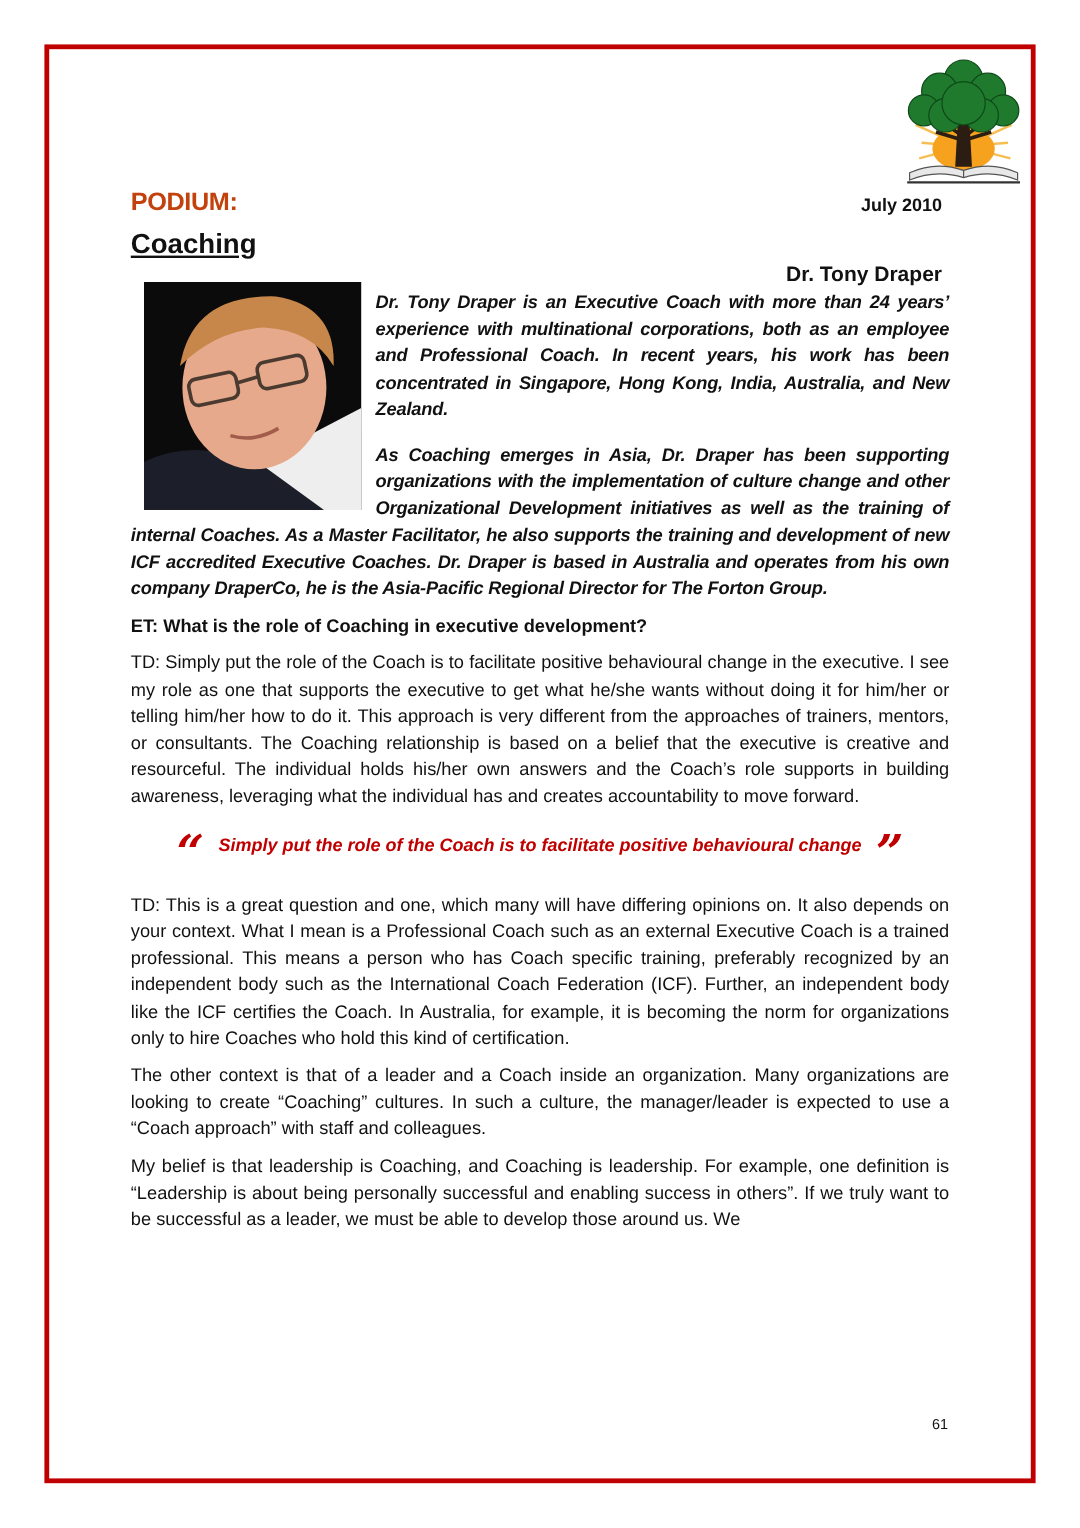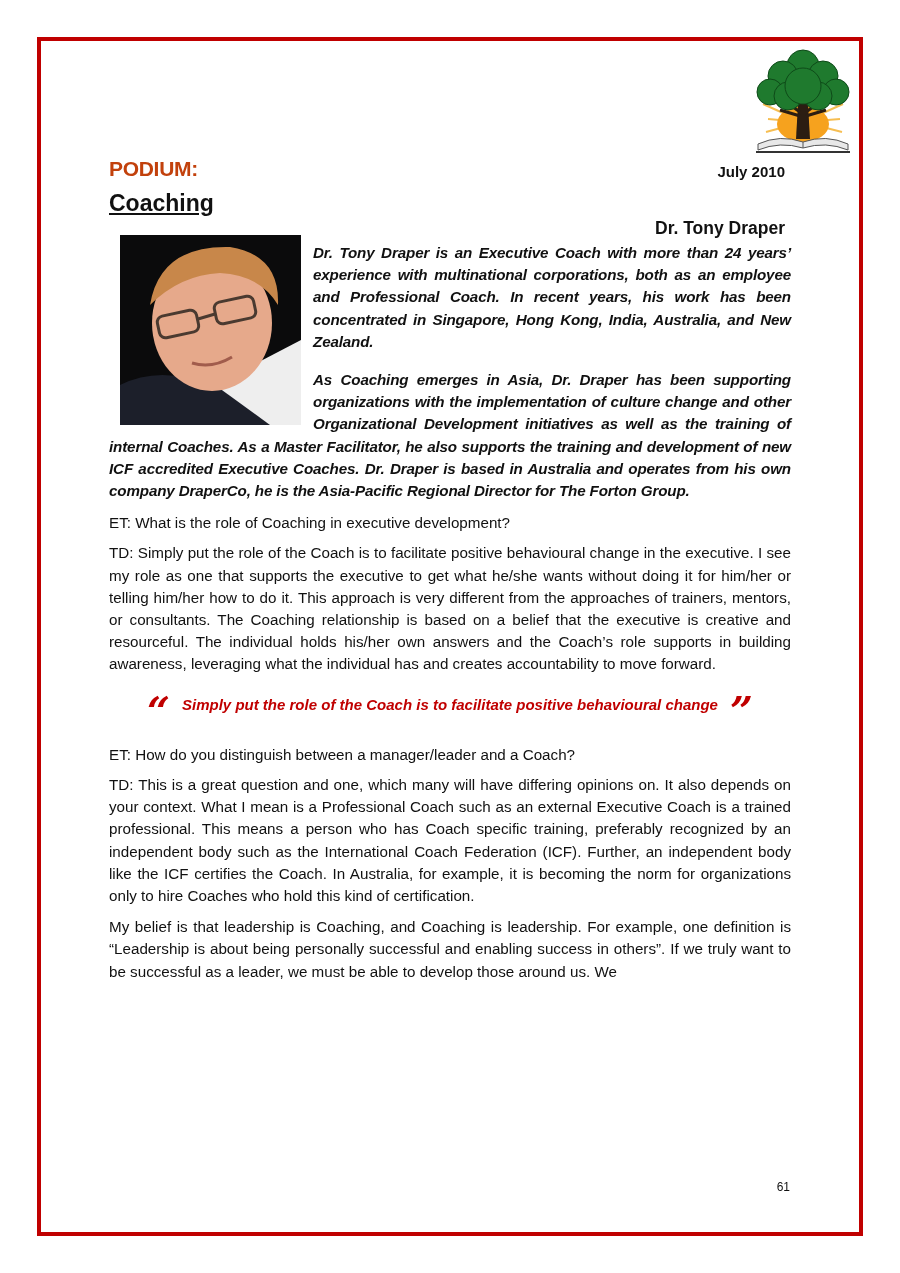--- a/index.html
+++ b/index.html
@@ -12,21 +12,21 @@
             color: #c2410c; letter-spacing: -0.3px; }
   .date { position: absolute; right: 115px; top: 163px; font-size: 15px; font-weight: bold; }
   .section { position: absolute; left: 109px; top: 190px; font-size: 23px; font-weight: bold;
              text-decoration: underline; }
   .author { position: absolute; right: 115px; top: 190px; font-size: 17.5px; font-weight: bold; margin-top: 28px; }
   .content { position: absolute; left: 109px; top: 226px; width: 682px;
              font-size: 15.2px; line-height: 22.2px; text-align: justify; }
   .photo { float: left; width: 181px; height: 190px; margin: 9px 12px 4px 11px;
            background: #0b0b0c; position: relative; overflow: hidden; }
   .bio p { font-style: italic; font-weight: bold; margin: 16px 0 9px 0; letter-spacing: -0.15px; }
-  .q { font-weight: normal; margin: 10px 0 8px 0; clear: both; }
+  .q { font-weight: bold; margin: 10px 0 8px 0; clear: both; }
   .a { margin: 0 0 9px 0; }
   .a b { font-weight: normal; }
   .pull { margin: 18px 0 28px 0; text-align: center; color: #c00000; font-style: italic;
           font-weight: bold; font-size: 15px; display: flex; justify-content: center; align-items: center; gap: 12px; }
   .qm { font-family: "DejaVu Serif", serif; font-size: 40px; line-height: 20px; font-weight: bold;
         color: #c00000; font-style: italic; position: relative; top: 6px; }
   .pagenum { position: absolute; right: 110px; top: 1180px; font-size: 12px; }
 </style>
 </head>
 <body>
@@ -100,18 +100,18 @@
 
   <div class="q">ET:  What is the role of Coaching in executive development?</div>
   <p class="a"><b>TD:</b><span> Simply put the role of the Coach is to facilitate positive behavioural change in the executive. I see my role as one that supports the executive to get what he/she wants without doing it for him/her or telling him/her how to do it. This approach is very different from the approaches of trainers, mentors, or consultants. The Coaching relationship is based on a belief that the executive is creative and resourceful. The individual holds his/her own answers and the Coach’s role supports in building awareness, leveraging what the individual has and creates accountability to move forward.</span></p>
 
   <div class="pull">
     <span class="qm">“</span>
     <span>Simply put the role of the Coach is to facilitate positive behavioural change</span>
     <span class="qm">”</span>
   </div>
 
-  <div class="q">ET:  How do you distinguish between a manager/leader and a Coach?</div>
   <p class="a"><b>TD:</b><span> This is a great question and one, which many will have differing opinions on. It also depends on your context. What I mean is a Professional Coach such as an external Executive Coach is a trained professional. This means a person who has Coach specific training, preferably recognized by an independent body such as the International Coach Federation (ICF). Further, an independent body like the ICF certifies the Coach. In Australia, for example, it is becoming the norm for organizations only to hire Coaches who hold this kind of certification.</span></p>
+  <p class="a">The other context is that of a leader and a Coach inside an organization. Many organizations are looking to create “Coaching” cultures. In such a culture, the manager/leader is expected to use a “Coach approach” with staff and colleagues.</p>
   <p class="a">My belief is that leadership is Coaching, and Coaching is leadership. For example, one definition is “Leadership is about being personally successful and enabling success in others”. If we truly want to be successful as a leader, we must be able to develop those around us. We</p>
 </div>
 
 <div class="pagenum">61</div>
 
 </body></html>

